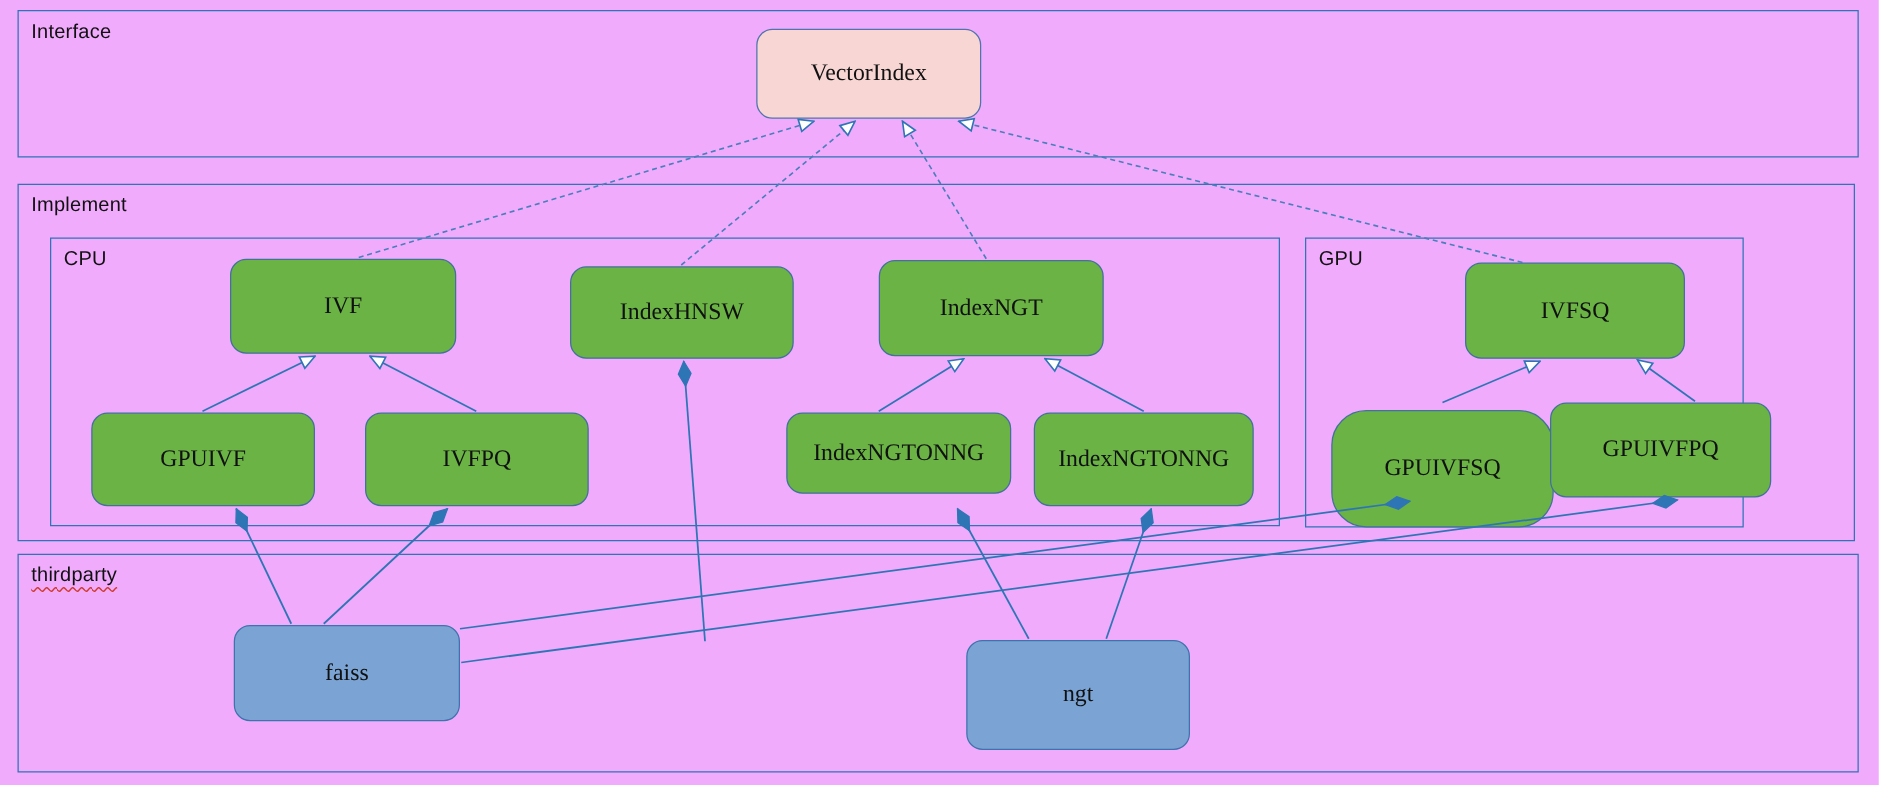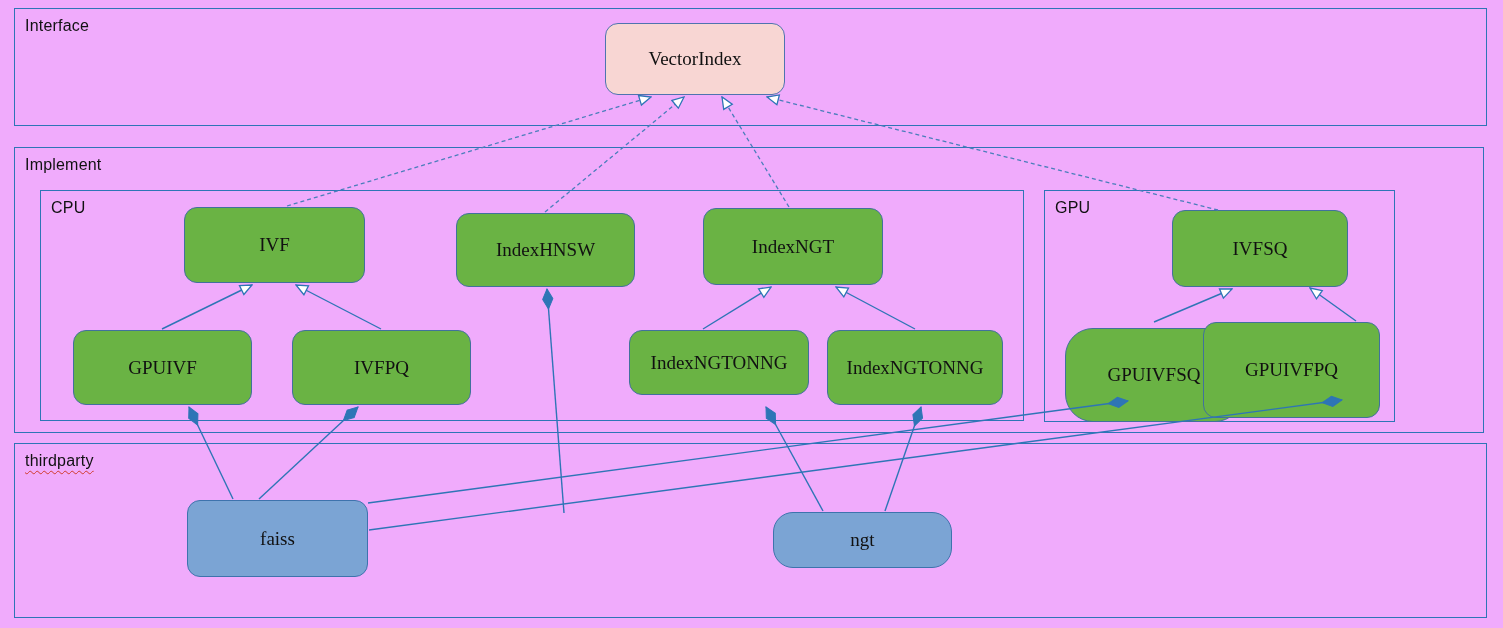--- a/index.html
+++ b/index.html
@@ -48,24 +48,24 @@
   #n-vectorindex{left:605px;top:23px;width:180px;height:72px;}
   #n-ivf{left:184px;top:207px;width:181px;height:76px;}
   #n-indexhnsw{left:456px;top:213px;width:179px;height:74px;}
   #n-indexngt{left:703px;top:208px;width:180px;height:77px;}
   #n-gpuivf{left:1172px;top:210px;width:176px;height:77px;}
   #n-ivfsq{left:73px;top:330px;width:179px;height:75px;}
   #n-ivfpq{left:292px;top:330px;width:179px;height:75px;}
   #n-indexngtonng{left:613px;top:330px;width:180px;height:65px;margin-left:16px;}
   #n-indexngtanng{left:827px;top:330px;width:176px;height:75px;}
   #n-gpuivfsq{left:1065px;top:328px;width:178px;height:94px;border-radius:28px;}
-  #n-gpuivfpq{left:1203px;top:322px;width:177px;height:96px;}
+  #n-gpuivfpq{left:1240px;top:322px;width:177px;height:76px;}
   #n-faiss{left:187px;top:500px;width:181px;height:77px;}
   #n-hnswlib{left:485px;top:514px;width:172px;height:75px;}
-  #n-ngt{left:773px;top:512px;width:179px;height:56px;border-radius:20px;}
+  #n-ngt{left:773px;top:512px;width:179px;height:88px;}
 
   
   #c-interface{left:14px;top:8px;width:1473px;height:118px;}
   #c-implement{left:14px;top:147px;width:1470px;height:286px;}
   #c-cpu{left:40px;top:190px;width:984px;height:231px;}
   #c-gpu{left:1044px;top:190px;width:351px;height:232px;}
   #c-thirdparty{left:14px;top:443px;width:1473px;height:175px;}
 
   svg.edges{
     position:absolute;left:0;top:0;

